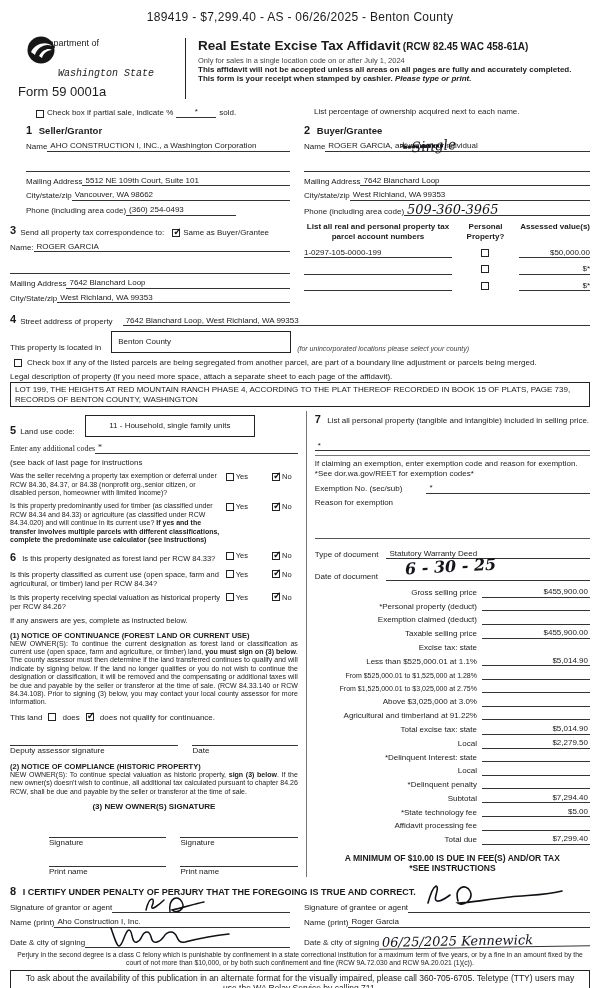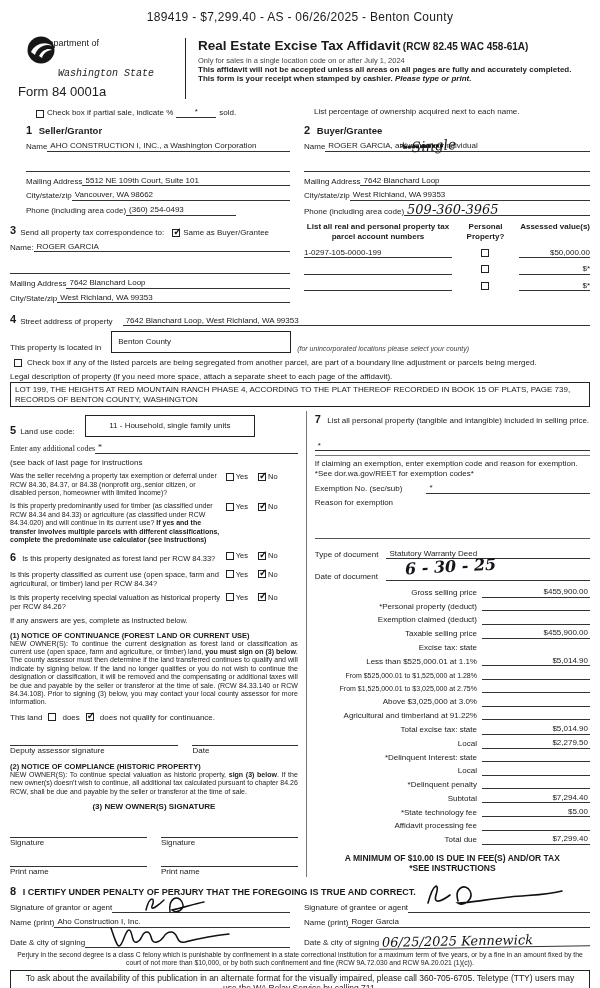--- a/index.html
+++ b/index.html
@@ -50,35 +50,35 @@
   .parcel-hdr { display:flex; font-weight:bold; font-size:8px; text-align:center; margin-top:6px; }
   .parcel-row { display:flex; align-items:flex-end; margin-top:6px; }
   .pcol1 { width:150px; }
   .pcol2 { width:68px; text-align:center; }
   .pcol3 { width:72px; text-align:right; }
   .legalbox { border:1.2px solid #222; padding:2px 4px; font-size:8px; margin-top:1px; }
   .valbox { border:1.2px solid #222; padding:5px 6px; display:inline-block; min-width:180px; }
   
   .q { display:flex; margin-top:5px; }
   .qtext { flex:1; font-size:7px; padding-right:4px; }
-  .qopts { width:72px; display:flex; gap:10px; align-items:flex-start; font-size:7.5px; flex:none; }
+  .qopts { width:72px; display:flex; gap:24px; align-items:flex-start; font-size:7.5px; flex:none; }
   .qopt { display:flex; gap:2px; align-items:center; }
   .notice-title { font-size:7.5px; font-weight:bold; margin-top:6px; }
   .notice-body { font-size:7px; text-align:justify; }
   
   .taxrow { display:flex; justify-content:flex-end; align-items:flex-end; margin-top:3.5px; font-size:8px; }
   .taxlbl { text-align:right; padding-right:5px; white-space:nowrap; }
   .taxval { width:108px; border-bottom:1px solid #333; text-align:right; padding:0 2px; min-height:10px; flex:none; }
   .taxval.none { border-bottom:none; }
   
   .main { display:flex; margin-top:4px; }
   .main-left { width:51%; padding-right:8px; }
   .main-right { width:49%; border-left:1px solid #777; padding-left:8px; }
   .sigline { border-bottom:1px solid #333; height:12px; }
-  .siggrid { display:flex; gap:14px; }
+  .siggrid { display:flex; gap:14px;margin-left:39px; }
   .sigcell { flex:1; }
   .accessbox { border:1.2px solid #222; margin-top:2px; padding:2px 8px; font-size:8.5px; text-align:center; }
   .perjury { font-size:6.8px; text-align:center; margin-top:3px; line-height:1.25; }
   .strike { position:relative; }
   .strike::after { content:""; position:absolute; left:-2px; right:-2px; top:45%; height:3px;
     background:repeating-linear-gradient(100deg,#222 0 3px,transparent 3px 4px); transform:rotate(-2deg); }
   .hw-overlay { position:absolute; pointer-events:none; }
 </style>
 </head>
 <body>
@@ -93,21 +93,21 @@
       <div class="rev-line">
         <span style="margin-left:2px; margin-top:-14px;">
           <svg width="30" height="30" viewBox="0 0 30 30">
             <circle cx="15" cy="15" r="13.5" fill="#161616"></circle>
             <path d="M5,17 C9,8 21,6 26,11 C19,8 11,13 9,20 Z" fill="#fff"></path>
             <path d="M13,21 C17,14 23,13 26,15 C21,15 17,19 16,23 Z" fill="#fff"></path>
           </svg>
         </span>
       </div>
       <div class="wa-state">Washington State</div>
-      <div class="form-no">Form 84 0001a</div>
+      <div class="form-no">Form 59 0001a</div>
     </div>
     <div class="hdr-right">
       <div>
         <span class="title">Real Estate Excise Tax Affidavit</span>
         <span class="title-suffix">(RCW 82.45 WAC 458-61A)</span>
       </div>
       <div class="hdr-note" style="color:#444;">Only for sales in a single location code on or after July 1, 2024</div>
       <div class="hdr-note2">This affidavit will not be accepted unless all areas on all pages are fully and accurately completed.</div>
       <div class="hdr-note2">
         <span>This form is your receipt when stamped by cashier.</span>

